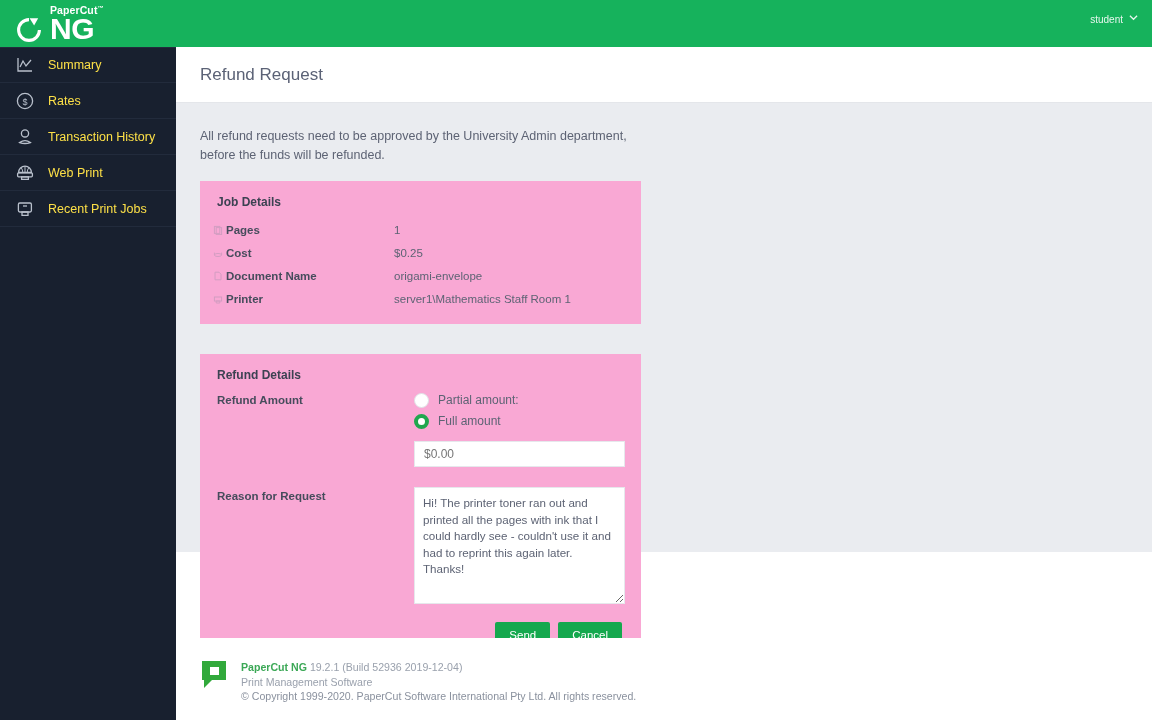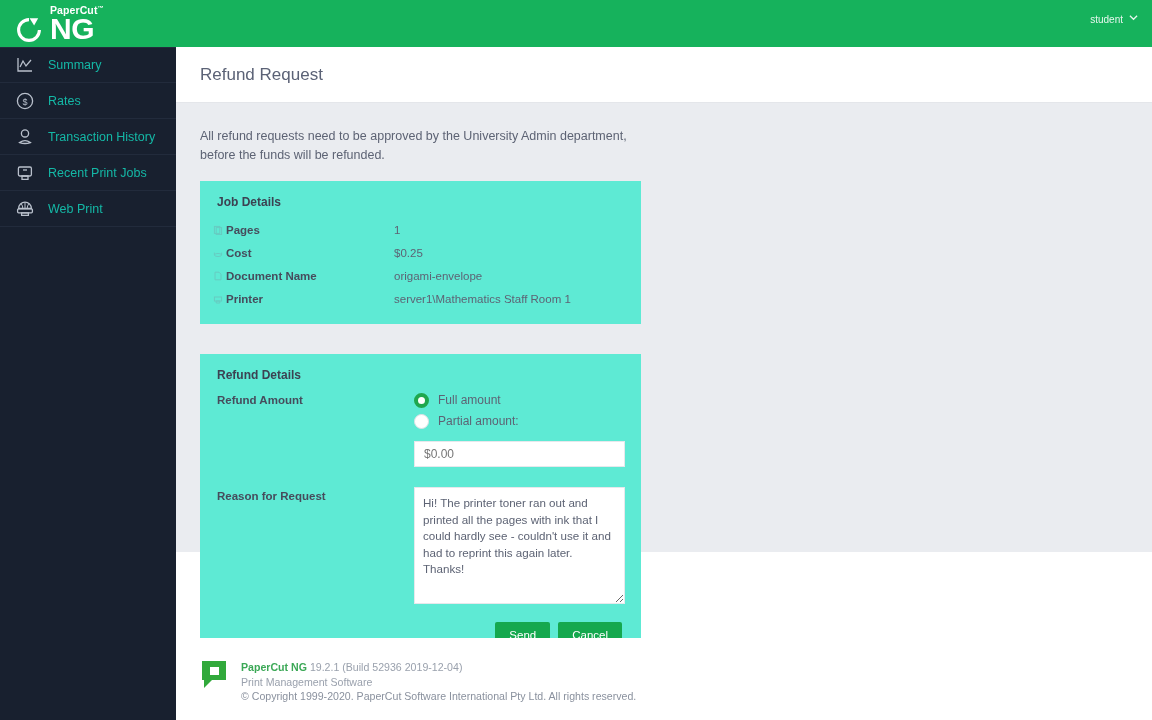--- a/index.html
+++ b/index.html
@@ -46,37 +46,37 @@
     position:absolute; left:0; top:47px; width:176px; height:673px;
     background:#18202f; z-index:4;
   }
   .nav-item {
     position:relative; height:36px; display:flex; align-items:center;
     padding-left:14px; gap:12px; cursor:pointer;
     border-bottom:1px solid #222b3c;
   }
   .nav-item:first-child { border-top:1px solid #222b3c; }
   .nav-icon { width:22px; height:22px; flex:0 0 22px; color:#b9c0cc; display:flex; align-items:center; justify-content:center;}
-  .nav-label { font-size:12.5px; color:#14b8a6; }
+  .nav-label { font-size:12.5px; color:#fde047; }
 
   
   .main { position:absolute; left:176px; top:47px; width:976px; height:673px; background:#ffffff; }
   .page-title-bar {
     height:56px; background:#ffffff; display:flex; align-items:center;
     padding-left:24px; border-bottom:1px solid #e4e6ea;
   }
   .page-title { font-size:17px; color:#5b6276; font-weight:normal; }
 
   .content {
     position:relative; height:449px; background:#eaecf0; padding:24px;
   }
   .intro { font-size:12.5px; line-height:19px; color:#5d6374; width:430px; margin-bottom:16px; }
 
   
-  .panel { background:#5eead4; width:441px; padding:14px 16px 14px 10px; }
+  .panel { background:#f9a8d4; width:441px; padding:14px 16px 14px 10px; }
   .panel-title { font-size:12px; font-weight:bold; color:#3c4252; margin-bottom:9px; padding-left:7px;}
 
   .detail-row { display:flex; align-items:center; height:23px; }
   .detail-ico { width:16px; flex:0 0 16px; opacity:.30; display:flex; align-items:center; justify-content:center; color:#7b8596;}
   .detail-label { width:168px; font-size:11.5px; font-weight:bold; color:#464c5c; }
   .detail-value { font-size:11.5px; color:#5d6374; }
 
   .panel-gap { height:30px; }
 
   
@@ -176,38 +176,38 @@
           <circle cx="10" cy="6.4" r="3.6" fill="none" stroke="#b9c0cc" stroke-width="1.3"></circle>
           <path d="M4.6 15.6 q5.4 -4 10.8 0 q-5.4 1.8 -10.8 0 Z" fill="none" stroke="#b9c0cc" stroke-width="1.3"></path>
         </svg>
       </span>
       <span class="nav-label">Transaction History</span>
     </div>
 
     <div class="nav-item">
       <span class="nav-icon">
         <svg width="20" height="20" viewBox="0 0 20 20">
-          <rect x="3.4" y="4" width="13" height="9" rx="1.4" fill="none" stroke="#b9c0cc" stroke-width="1.3"></rect>
-          <path d="M7 13 h6 v3.4 h-6 Z" fill="none" stroke="#b9c0cc" stroke-width="1.3"></path>
-          <path d="M8 7 h4" stroke="#b9c0cc" stroke-width="1.3"></path>
-        </svg>
-      </span>
-      <span class="nav-label">Recent Print Jobs</span>
-    </div>
-
-    <div class="nav-item">
-      <span class="nav-icon">
-        <svg width="20" height="20" viewBox="0 0 20 20">
           <path d="M3.6 9.5 a6.4 6.4 0 0 1 12.8 0 Z" fill="none" stroke="#b9c0cc" stroke-width="1.3"></path>
           <path d="M10 3.2 v6.3 M6.2 4.6 q1.6 2.4 1.6 4.9 M13.8 4.6 q-1.6 2.4 -1.6 4.9" stroke="#b9c0cc" stroke-width="1" fill="none"></path>
           <rect x="2.6" y="9.8" width="14.8" height="4" rx="1" fill="none" stroke="#b9c0cc" stroke-width="1.3"></rect>
           <path d="M6.6 13.8 h6.8 v2.6 h-6.8 Z" fill="none" stroke="#b9c0cc" stroke-width="1.3"></path>
         </svg>
       </span>
       <span class="nav-label">Web Print</span>
+    </div>
+
+    <div class="nav-item">
+      <span class="nav-icon">
+        <svg width="20" height="20" viewBox="0 0 20 20">
+          <rect x="3.4" y="4" width="13" height="9" rx="1.4" fill="none" stroke="#b9c0cc" stroke-width="1.3"></rect>
+          <path d="M7 13 h6 v3.4 h-6 Z" fill="none" stroke="#b9c0cc" stroke-width="1.3"></path>
+          <path d="M8 7 h4" stroke="#b9c0cc" stroke-width="1.3"></path>
+        </svg>
+      </span>
+      <span class="nav-label">Recent Print Jobs</span>
     </div>
   </div>
 
   <div class="main">
 
     <div class="page-title-bar">
       <h1 class="page-title">Refund Request</h1>
     </div>
 
     <div class="content">
@@ -265,27 +265,27 @@
       <div class="panel-gap"></div>
 
       <div class="panel">
         <div class="panel-title">Refund Details</div>
 
         <div class="form-row">
           <div class="form-label">Refund Amount</div>
           <div class="form-field">
 
             <div class="radio-line">
+              <span class="radio"></span>
+              <span class="radio-label">Partial amount:</span>
+            </div>
+
+            <div class="radio-line">
               <span class="radio checked"></span>
               <span class="radio-label">Full amount</span>
-            </div>
-
-            <div class="radio-line">
-              <span class="radio"></span>
-              <span class="radio-label">Partial amount:</span>
             </div>
 
             <input class="amount-input" type="text" placeholder="$0.00" style="">
           </div>
         </div>
 
         <div class="form-row reason-row">
           <div class="form-label">Reason for Request</div>
           <div class="form-field">
             <textarea class="reason-area" style="">Hi! The printer toner ran out and printed all the pages with ink that I could hardly see - couldn't use it and had to reprint this again later. Thanks!</textarea>

